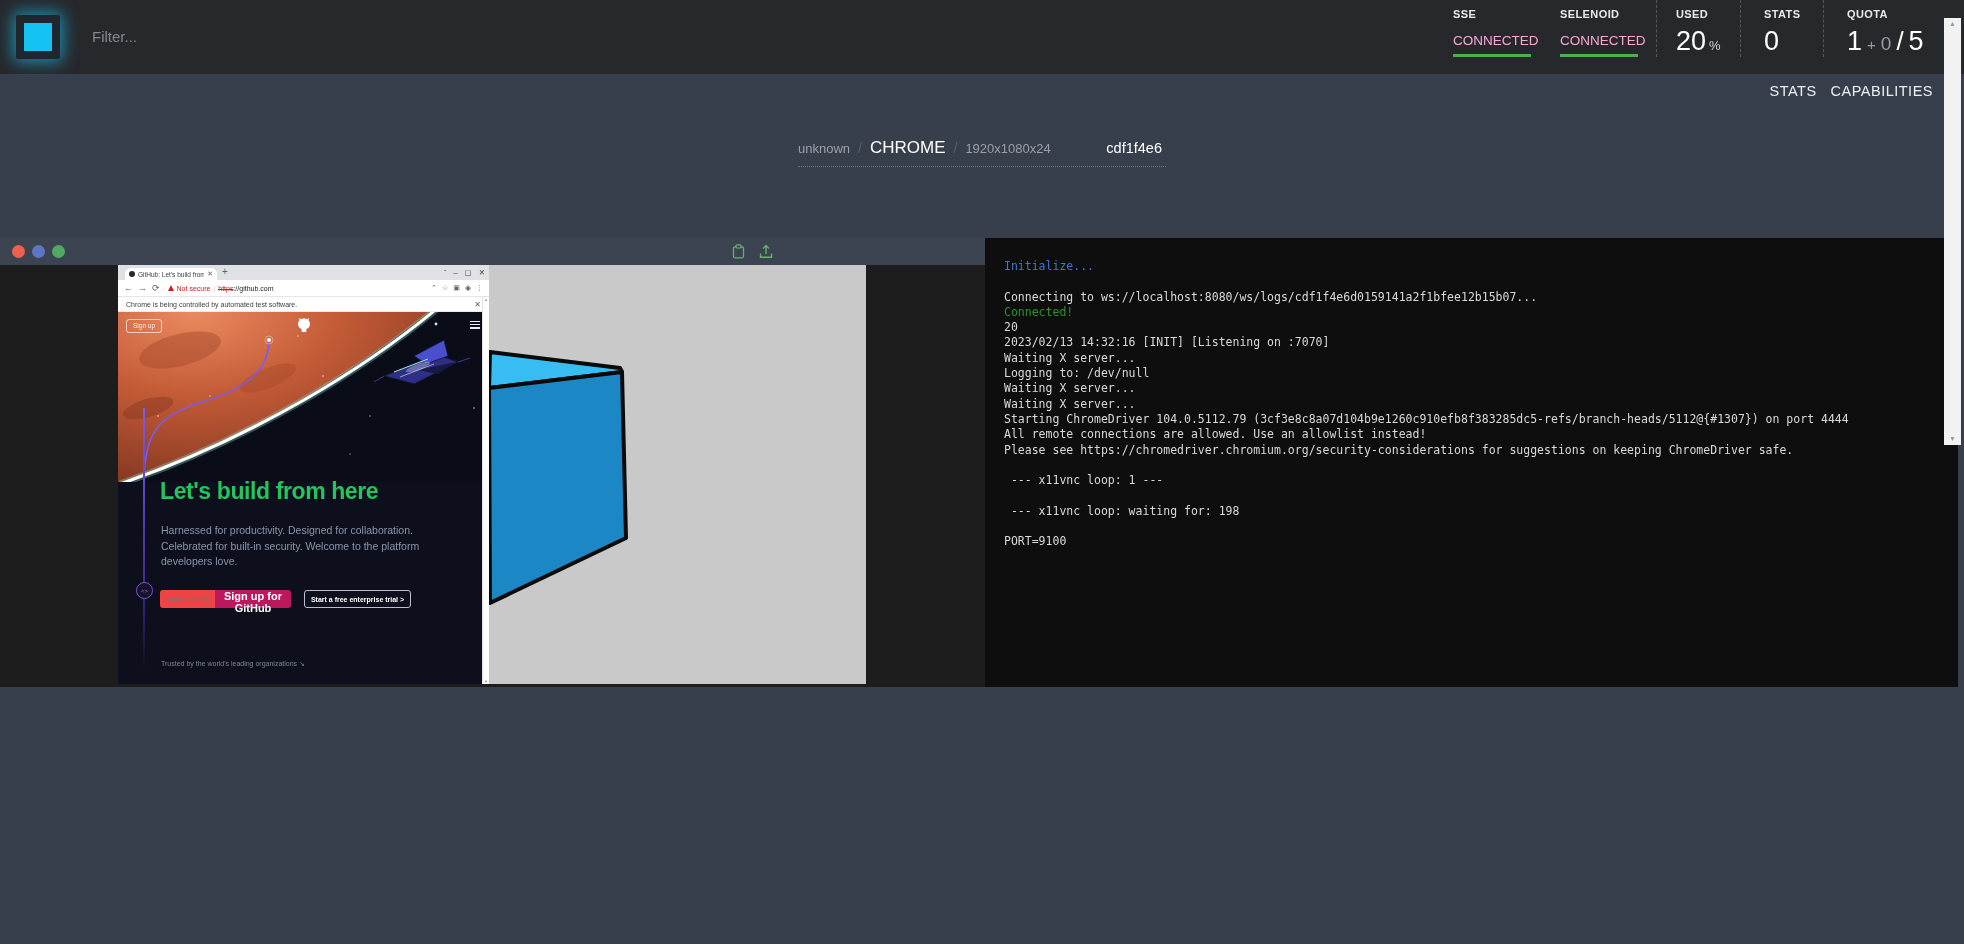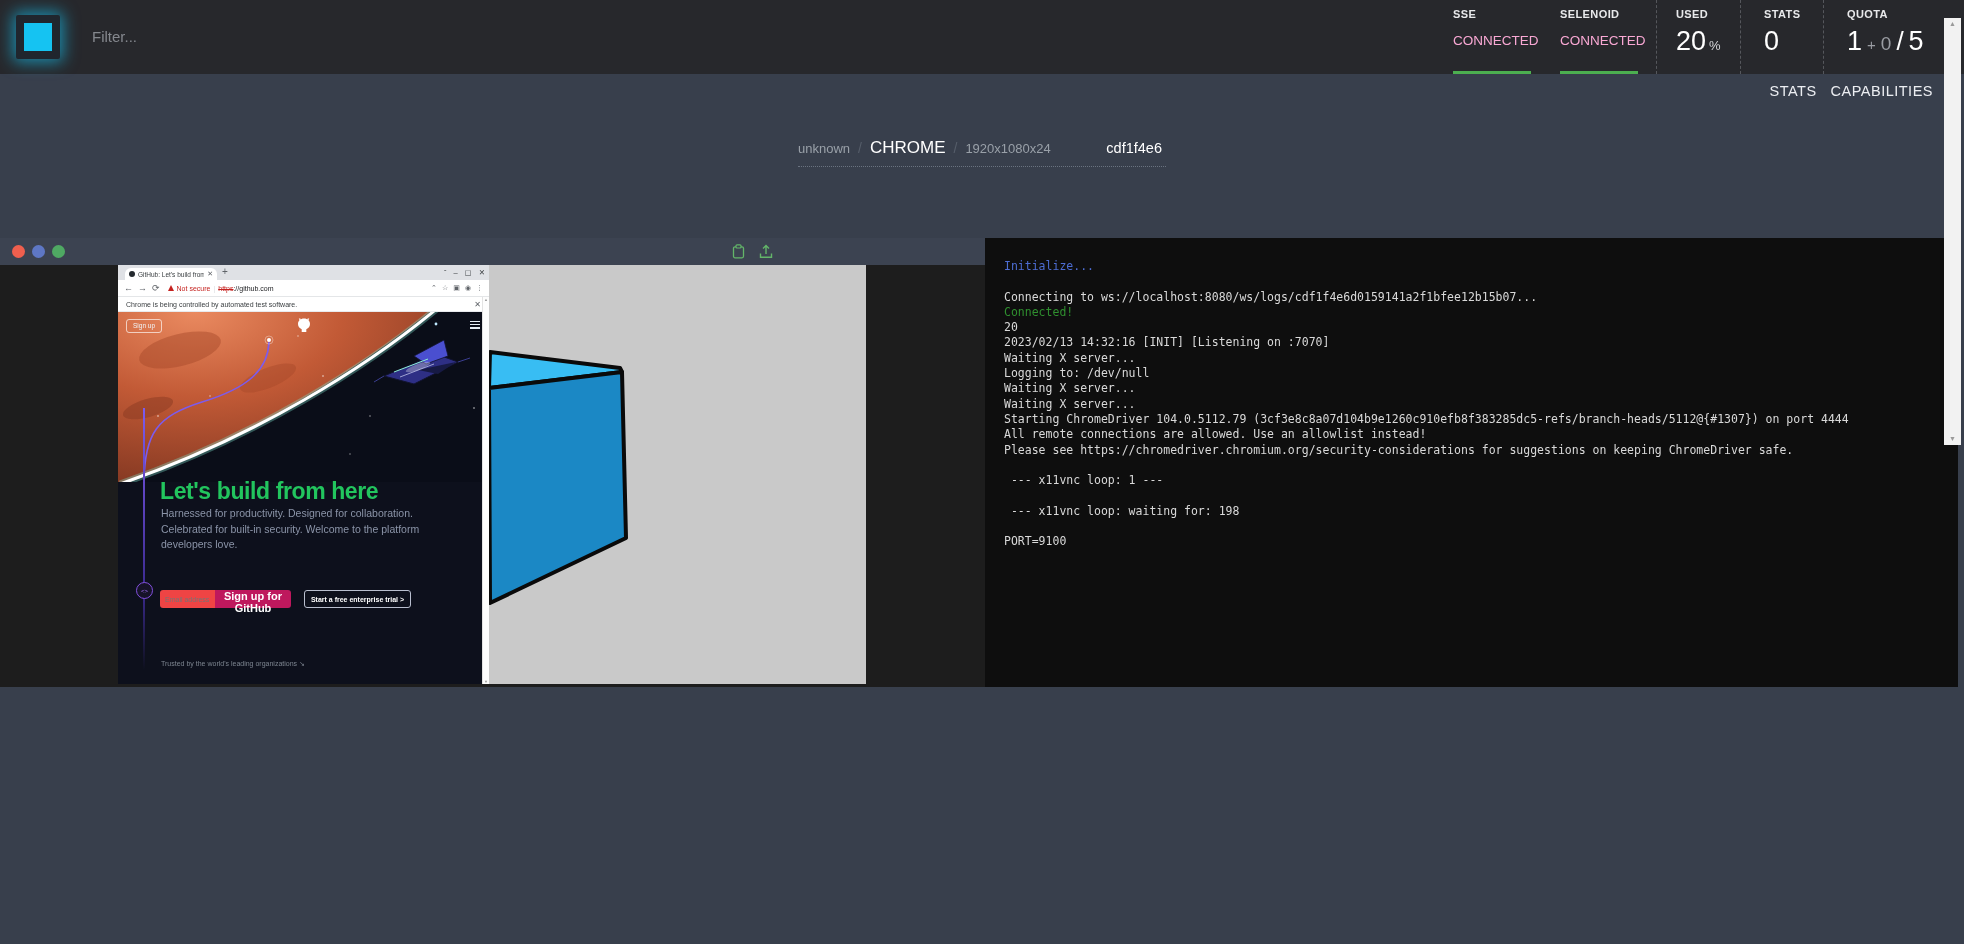--- a/index.html
+++ b/index.html
@@ -8,21 +8,21 @@
 
   
   .topbar { position:absolute; left:0; top:0; width:1964px; height:74px; background:#27282c; }
   .logo { position:absolute; left:16px; top:15px; width:44px; height:44px;
           background:#15c3f2; border:8px solid #20262e; border-radius:2px;
           box-shadow:0 0 16px 3px rgba(21,195,242,.65); cursor:pointer; }
   .filter-input { position:absolute; left:92px; top:18px; width:380px; height:36px;
           background:transparent; border:none; outline:none; color:#cfd2d6; font-size:15px; }
   .filter-input::placeholder { color:#85888e; }
   .status-area { position:absolute; right:0; top:0; height:74px; display:flex; }
-  .sblock { position:relative; height:74px; padding-top:8px; }
+  .sblock { position:relative; height:57px; padding-top:8px; }
   .sblock .slabel { font-size:11px; font-weight:700; color:#e8e9eb; letter-spacing:.4px; }
   .sblock .sval  { margin-top:13px; font-size:13.5px; color:#f9a8d4; }
   .underline { position:absolute; bottom:0; height:3px; width:78px; background:#4caf50; }
   .metric { border-left:1px dashed #55575c; }
   .numrow { margin-top:6px; display:flex; align-items:baseline; color:#fff; }
   .bignum { font-size:27px; }
   .unit { font-size:13px; color:#d5d6d9; margin-left:3px; }
   .dimplus { font-size:15px; color:#9a9da3; margin:0 5px; }
   .dimnum  { font-size:19px; color:#9a9da3; }
   .slashnum{ font-size:26px; color:#fff; margin:0 5px; }
@@ -83,21 +83,21 @@
   .gh-signup-btn { position:absolute; left:8px; top:7px; padding:2px 6px 3px;
         border:1px solid rgba(255,255,255,.65); border-radius:3px; color:#f0f3f6;
         font-size:6.5px; cursor:pointer; }
   .gh-octocat { position:absolute; left:50%; top:5px; transform:translateX(-50%); }
   .gh-burger { position:absolute; right:9px; top:9px; width:10px; cursor:pointer; }
   .gh-burger div { height:1.2px; background:#e6edf3; margin-bottom:2px; }
   .gh-vline { position:absolute; left:25px; top:96px; height:262px; width:1.5px;
         background:linear-gradient(180deg,#7d5bec,#3b2a8f 70%,rgba(59,42,143,0)); }
   .gh-heading { position:absolute; left:42px; top:166px; font-size:23px; font-weight:700;
         color:#22c55e; letter-spacing:-.4px; }
-  .gh-par { position:absolute; left:43px; top:194px; width:298px; font-size:10.5px;
+  .gh-par { position:absolute; left:43px; top:211px; width:298px; font-size:10.5px;
         line-height:15.5px; color:#8b94a8; }
   .gh-cta-row { position:absolute; left:42px; top:278px; height:18px; display:flex; }
   .gh-email { width:55px; height:18px; border:none; border-radius:3px 0 0 3px;
         background:#ef4444; font-size:7px; padding:0 5px; color:#333; outline:none; }
   .gh-signup-cta { width:76px; height:18px; background:#be185d; color:#fff; font-size:11px;
         font-weight:700; border:none; border-radius:0 3px 3px 0; cursor:pointer; }
   .gh-trial { margin-left:13px; width:107px; height:18px; background:transparent; color:#fff;
         font-size:7px; font-weight:600; border:1px solid #b9bfcf; border-radius:3px;
         cursor:pointer; white-space:nowrap; }
   .gh-node { position:absolute; left:18px; top:270px; width:17px; height:17px; border-radius:50%;

